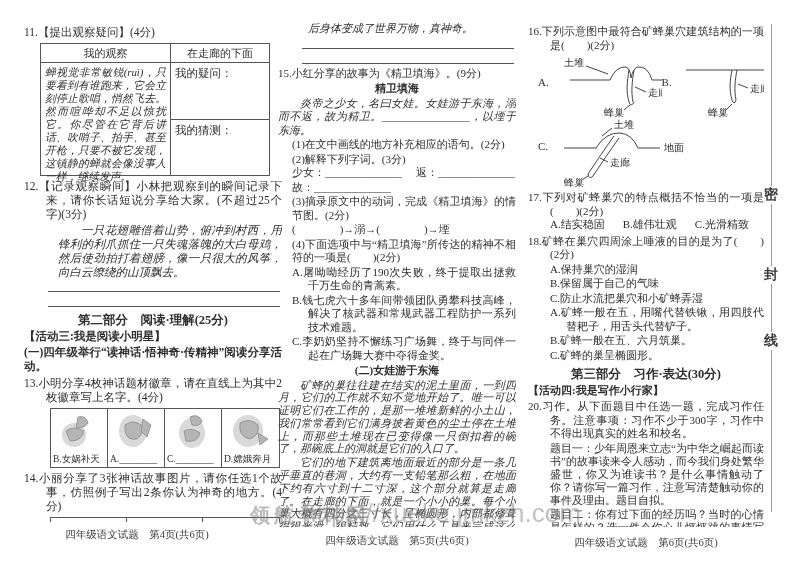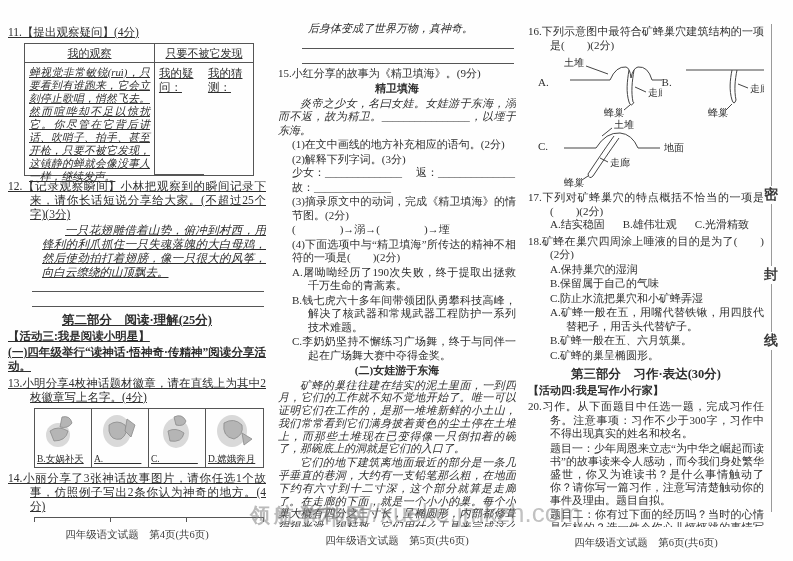--- a/index.html
+++ b/index.html
@@ -2,37 +2,37 @@
 <html><head>
 <meta charset="utf-8">
 <style>
   html,body{margin:0;padding:0;background:#e8e8e8;}
   .paper{
     position:relative;width:793px;height:561px;background:#fefefe;
     font-family:"Liberation Serif","DejaVu Serif",serif;
     color:#2e2e2e;overflow:hidden;
   }
   .col{position:absolute;top:22px;overflow:hidden;}
-  #colL{left:8px;width:258px;height:500px;font-size:11.5px;line-height:14px;text-decoration:underline;}
+  #colL{left:24px;width:258px;height:500px;font-size:11.5px;line-height:14px;}
   #colM{left:278px;width:238px;height:505px;font-size:11px;line-height:13.5px;}
   #colR{left:528px;width:236px;height:505px;font-size:11px;line-height:13.5px;}
 
   .q{padding-left:22px;text-indent:-22px;margin-top:3px;text-align:justify;}
   .kai{font-style:italic;}
   .passage{margin-left:34px;text-indent:2em;text-align:justify;margin-top:2px;}
   .ansline{border-bottom:1px solid #555;height:12px;margin:0 2px 2px 24px;}
   .sec{font-weight:bold;text-align:center;font-size:12.5px;margin-top:6px;}
   .act{font-weight:bold;margin-top:2px;text-align:justify;}
 
   
   .t11{display:grid;grid-template-columns:57% 43%;border:1px solid #555;margin:4px 0 2px 16px;width:228px;}
   .t11 .hd{border-bottom:1px solid #555;text-align:center;padding:2px 0;font-size:11px;}
   .t11 .hd1{border-right:1px solid #555;}
   .t11 .obs{border-right:1px solid #555;padding:3px 4px;text-align:justify;height:106px;font-size:10.8px;line-height:13px;}
-  .t11 .rcol{display:flex;flex-direction:row;}
+  .t11 .rcol{display:flex;flex-direction:column;}
   .t11 .rc{flex:1;padding:3px 4px;}
   .t11 .rc1{border-bottom:1px solid #555;}
 
   
   .grid4{display:grid;grid-template-columns:repeat(4,1fr);border:1px solid #555;margin:4px 0 2px 26px;width:228px;}
   .grid4 .cell{border-right:1px solid #555;padding:2px 2px 1px 2px;display:flex;flex-direction:column;align-items:center;}
   .grid4 .cell:last-child{border-right:none;}
   .grid4 .blab{align-self:flex-start;font-size:9.5px;white-space:nowrap;margin-top:1px;}
   .grid3{display:grid;grid-template-columns:repeat(3,1fr);border:1px solid #555;margin:4px 0 2px 26px;width:228px;}
   .grid3 .cell{border-right:1px solid #555;display:flex;flex-direction:column;}
@@ -77,21 +77,21 @@
 </head>
 <body>
 
 <div class="paper">
 
   <div class="col" id="colL">
     <div class="q">11.【提出观察疑问】(4分)</div>
 
     <div class="t11">
       <div class="hd hd1">我的观察</div>
-      <div class="hd">只要不被它发现</div>
+      <div class="hd">在走廊的下面</div>
       <div class="obs kai">蝉视觉非常敏锐(ruì)，只要看到有谁跑来，它会立刻停止歌唱，悄然飞去。然而喧哗却不足以惊扰它。你尽管在它背后讲话、吹哨子、拍手、甚至开枪，只要不被它发现，这镇静的蝉就会像没事人一样，继续发声。</div>
       <div class="rcol">
         <div class="rc rc1">我的疑问：</div>
         <div class="rc">我的猜测：</div>
       </div>
     </div>
 
     <div class="q">12.【记录观察瞬间】小林把观察到的瞬间记录下来，请你长话短说分享给大家。(不超过25个字)(3分)</div>
     <div class="passage kai">一只花翅雕借着山势，俯冲到村西，用锋利的利爪抓住一只失魂落魄的大白母鸡，然后使劲拍打着翅膀，像一只很大的风筝，向白云缭绕的山顶飘去。</div>
     <div class="ansline"></div>

